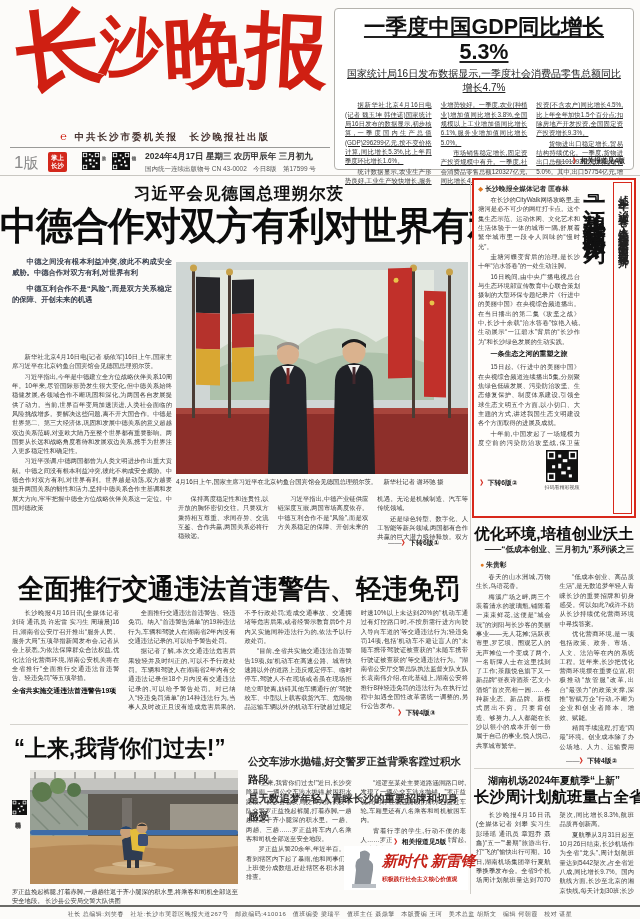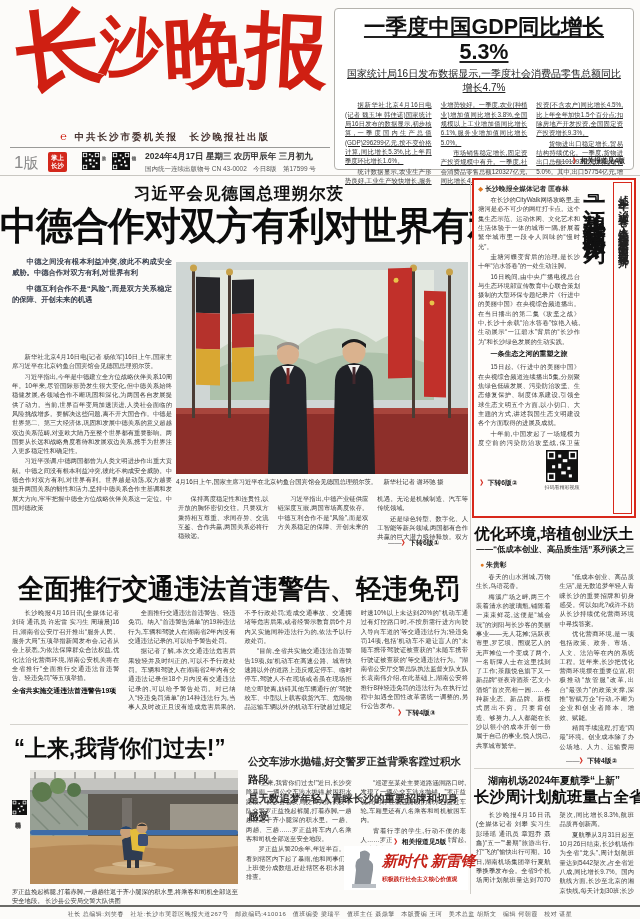--- a/index.html
+++ b/index.html
@@ -351,21 +351,21 @@
   <div class="abs lf-logo" style="left:344px;top:846px;width:124px;height:44px;">
     <svg class="abs" style="left:2px;top:2px;" width="34" height="40" viewBox="0 0 34 40">
       <path d="M14 4 Q20 0 24 6 L23 12 Q28 14 27 22 L24 40 L8 40 L10 22 Q8 12 14 10 Z" fill="#8e949b"></path>
       <rect x="6" y="36" width="24" height="4" fill="#b9bec4"></rect>
     </svg>
     <div class="abs lf-txt" style="left:38px;top:6px;">新时代 新雷锋</div>
     <div class="abs lf-sub" style="left:38px;top:28px;">积极践行社会主义核心价值观</div>
   </div>
 
   <div class="abs op-h" style="left:474px;top:524px;width:160px;">优化环境,培植创业沃土</div>
-  <div class="abs op-sub" style="left:474px;top:544px;width:160px;">——“低成本创业、高品质生活”系列谈之三</div>
+  <div class="abs op-sub" style="left:474px;top:544px;width:160px;">——“低成本创业、三月初九”系列谈之三</div>
   <div class="abs byline" style="left:480px;top:560px;"><span class="dot">●</span><span>朱贵彰</span></div>
   <div class="abs tiny cols2" style="left:476px;top:572px;width:158px;height:182px;overflow:hidden;">
     <p>春天的山水洲城,万物生长,鸟语花香。</p>
     <p>梅溪广场之畔,两三个装着清水的玻璃瓶,铺陈着一束束鲜花,这便是“城会玩”的浏阳与长沙客的美丽事业——无人花摊;活跃夜市里,罗艺坝、围观艺人的无声摊位一个变成了两个,一名听障人士在这里找到了工作;茶颜悦色旗下又一新品牌“昼夜诗酒茶·艺文小酒馆”首次亮相一园……各种新业态、新品牌、新模式层出不穷。只要肯创造、够努力,人人都能在长沙以很小的成本开创一份属于自己的事业,悦人悦己,共享城市繁华。</p>
     <p>“低成本创业、高品质生活”,是无数追梦年轻人青睐长沙的重要招牌和切身感受。何以如此?或许不妨从长沙持续优化营商环境中寻找答案。</p>
     <p>优化营商环境,是一项包括政策、政务、市场、人文、法治等在内的系统工程。近年来,长沙把优化营商环境摆在重要位置,积极推动“放管服”改革,出台“最强力”的政策支撑,深推“智赋万企”行动,不断为企业和创业者降本、增效、赋能。</p>
     <p>精简手续流程,打造“四最”环境。创业成本除了办公场地、人力、运输费用等可观成本,还包括注册、沟通、时间等隐性成本,注册效率是堵点变化的重要窗口。长沙把推行“一件事一次办”“无证明城市”“跨域通办”完成多项重大改革串联,“让数据多跑路、让群众少跑腿”,精心打造出“审批长沙,两小时办结”政务服务品牌。在长沙,每5家公司中就有4家的注册属于“一网通办”,3个工作日即可完成,而且现场办理登记权限下放至县区,行政审批的“长沙速度”不断刷新,创业者们的“长沙印象”一再升级。</p>
   </div>
   <div class="abs jump" style="left:566px;top:756px;"><span class="dash">——</span><span class="arr">》</span> <span>下转4版②</span></div>
 

